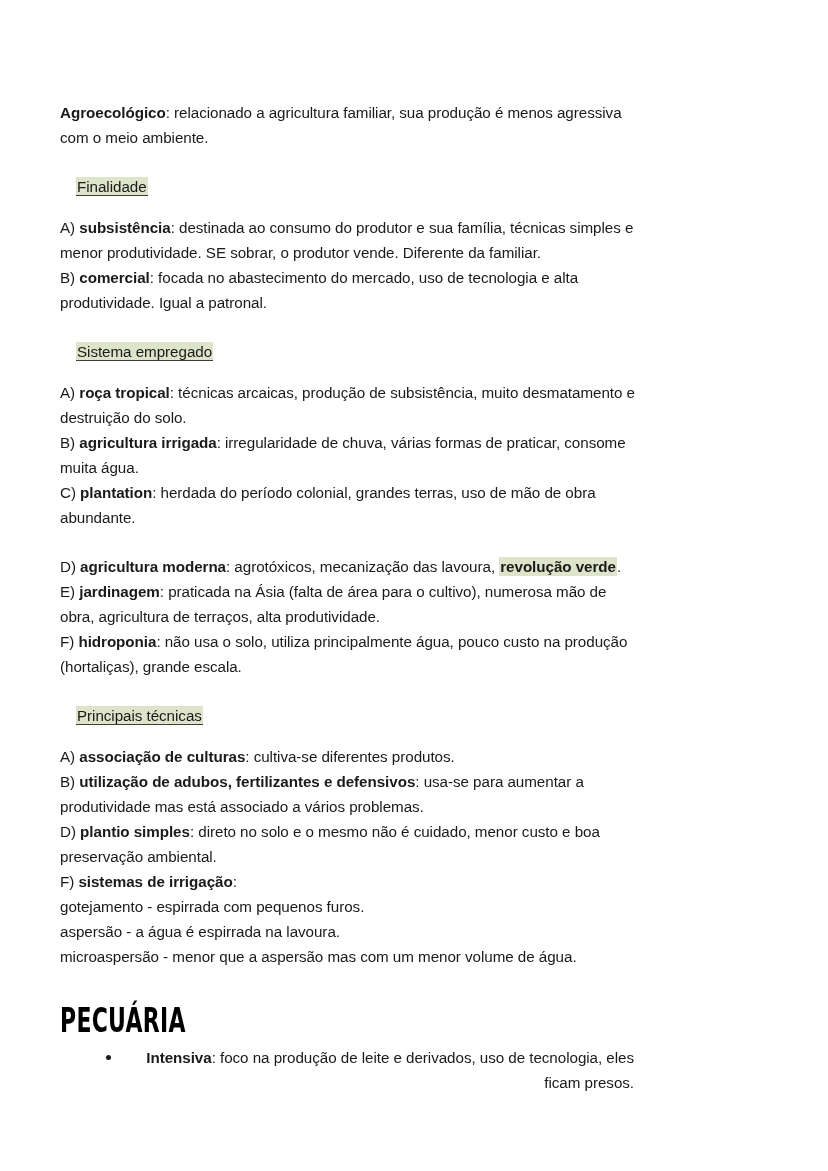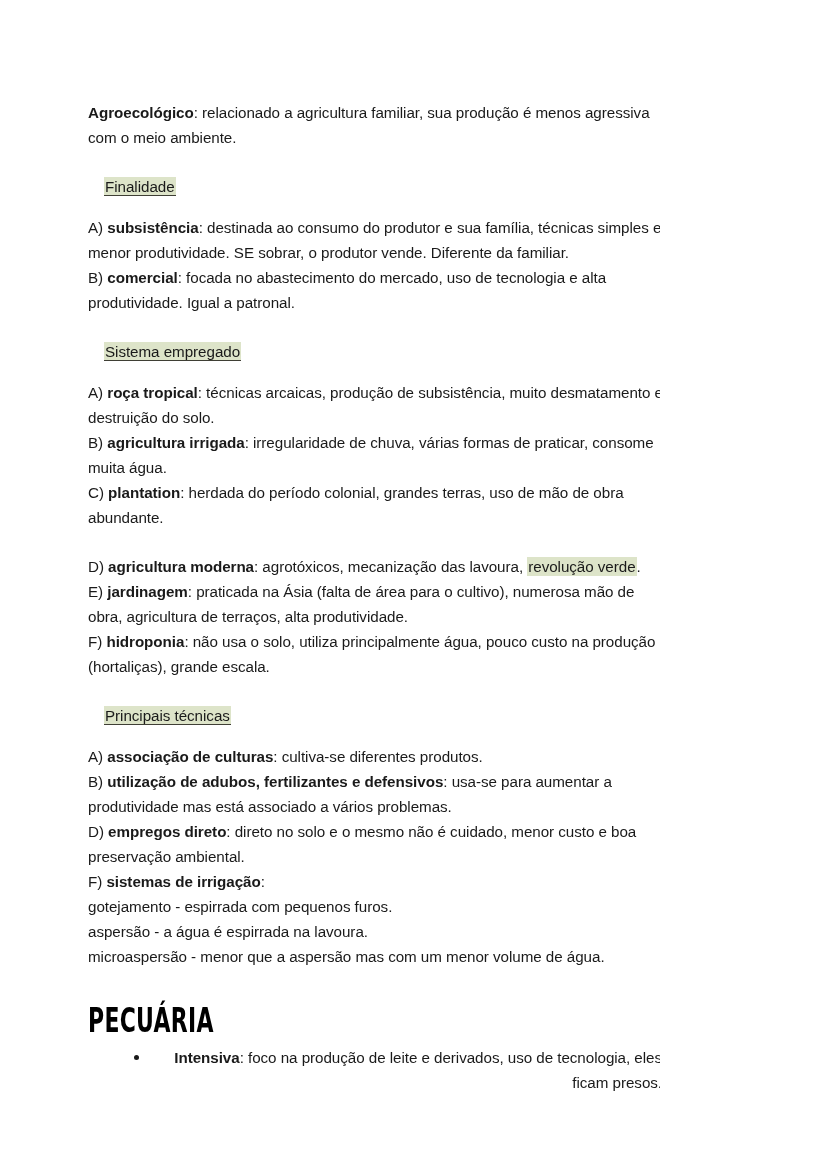--- a/index.html
+++ b/index.html
@@ -14,21 +14,21 @@
     font-family: "Liberation Sans", "DejaVu Sans", sans-serif;
     color: #1a1a1a;
     -webkit-font-smoothing: antialiased;
   }
   .page {
     position: relative;
     width: 660px;
     height: 1171px;
     background: #ffffff;
     box-sizing: border-box;
-    padding: 100px 128px 0 88px;
+    padding: 100px 128px 0 60px;
     overflow: hidden;
   }
   .doc-body {
     width: 578px;
     font-size: 15.2px;
     line-height: 25px;
     letter-spacing: -0.05px;
   }
   
   .block {
@@ -51,21 +51,21 @@
     padding: 1px 1px 0 1px;
     box-decoration-break: clone;
     -webkit-box-decoration-break: clone;
   }
   
   b, strong, .b {
     font-weight: 700;
   }
   .mark {
     background-color: #dde4c9;
-    font-weight: 400;
+    font-weight: 700;
     padding: 1px 1px;
     box-decoration-break: clone;
     -webkit-box-decoration-break: clone;
   }
   
   .display-title {
     margin: 34px 0 6px 0;
     font-family: "DejaVu Sans Condensed", "Liberation Sans Narrow", "Liberation Sans", sans-serif;
     font-weight: 700;
     font-size: 33px;
@@ -124,21 +124,21 @@
     <div class="block">
       <p class="para"><span>D) </span><b class="b">agricultura moderna</b><span>: agrotóxicos, mecanização das lavoura, </span><span class="mark">revolução verde</span><span>.</span></p>
       <p class="para"><span>E) </span><b class="b">jardinagem</b><span>: praticada na Ásia (falta de área para o cultivo), numerosa mão de obra, agricultura de terraços, alta produtividade.</span></p>
       <p class="para"><span>F) </span><b class="b">hidroponia</b><span>: não usa o solo, utiliza principalmente água, pouco custo na produção (hortaliças), grande escala.</span></p>
     </div>
 
     <div class="block tight">
       <p class="section-heading"><span class="hl">Principais técnicas</span></p>
       <p class="para"><span>A) </span><b class="b">associação de culturas</b><span>: cultiva-se diferentes produtos.</span></p>
       <p class="para"><span>B) </span><b class="b">utilização de adubos, fertilizantes e defensivos</b><span>: usa-se para aumentar a produtividade mas está associado a vários problemas.</span></p>
-      <p class="para"><span>D) </span><b class="b">empregos direto</b><span>: direto no solo e o mesmo não é cuidado, menor custo e boa preservação ambiental.</span></p>
+      <p class="para"><span>D) </span><b class="b">plantio simples</b><span>: direto no solo e o mesmo não é cuidado, menor custo e boa preservação ambiental.</span></p>
       <p class="para"><span>F) </span><b class="b">sistemas de irrigação</b><span>:</span></p>
       <p class="para">gotejamento - espirrada com pequenos furos.</p>
       <p class="para">aspersão - a água é espirrada na lavoura.</p>
       <p class="para">microaspersão - menor que a aspersão mas com um menor volume de água.</p>
     </div>
 
     <h1 class="display-title">PECUÁRIA</h1>
 
     <ul class="bullet-list">
       <li class="bullet-item"><span class="dot"></span><b class="b">Intensiva</b><span>: foco na produção de leite e derivados, uso de tecnologia, eles ficam presos.</span></li>

